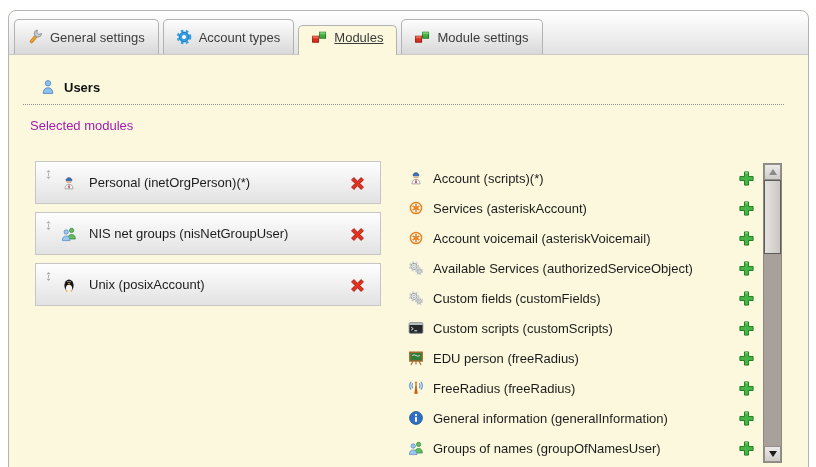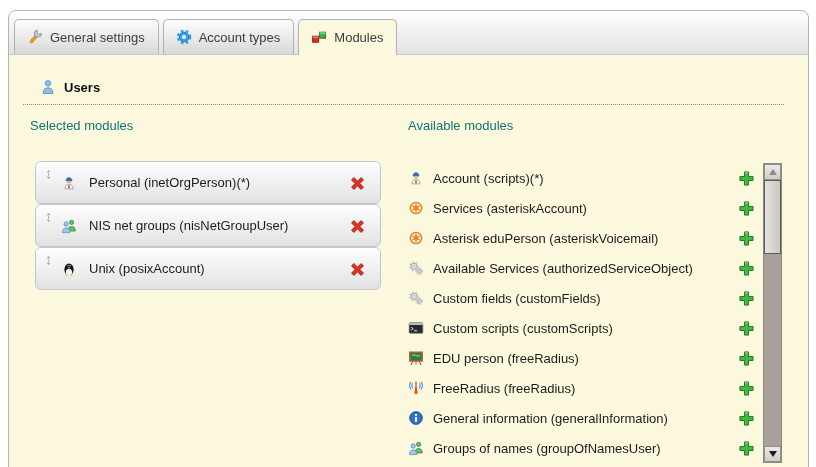--- a/index.html
+++ b/index.html
@@ -18,36 +18,36 @@
     display:flex;align-items:flex-end;padding-left:5px;box-sizing:border-box;text-align:right;
   }
   .tab{
     display:flex;align-items:center;gap:7px;
     padding:9px 13px 9px 12px;margin-right:4px;
     background:linear-gradient(#fdfdfd,#d8d8d8);
     border:1px solid #b2b2b2;border-bottom:none;border-radius:5px 5px 0 0;
     font-size:13px;color:#3c3c3c;cursor:pointer;white-space:nowrap;
   }
   .tab.active{
-    background:#fcf8dd;padding-top:9px;padding-bottom:10px;margin-bottom:-1px;
+    background:#fcf8dd;padding-top:3px;padding-bottom:10px;margin-bottom:-1px;text-decoration:underline;
   }
   .content{position:relative;height:424px;}
   .heading-row{
     position:absolute;left:14px;right:24px;top:24px;
     border-bottom:1px dotted #8e8e8e;padding:0 0 9px 17px;
     display:flex;align-items:center;gap:8px;
     font-weight:bold;font-size:13px;color:#101010;
   }
-  .col-label{position:absolute;top:63px;font-size:13px;color:#0f766e;}
+  .col-label{position:absolute;top:63px;font-size:13px;color:#a21caf;}
   .selected-label{left:21px;}
   .available-label{left:399px;}
   .selected-list{position:absolute;left:26px;top:106px;width:346px;}
   .sel-box{
-    position:relative;height:43px;box-sizing:border-box;
-    border:1px solid #c6c6c6;border-radius:6px;
+    position:relative;height:43px;margin-bottom:8px;box-sizing:border-box;
+    border:1px solid #c6c6c6;border-radius:0;
     background:linear-gradient(#fefefe,#e2e2e2);
   }
   .sel-box .drag{position:absolute;left:7px;top:5px;cursor:grab;}
   .sel-box .micon{position:absolute;left:25px;top:13px;}
   .sel-box .mlabel{
     position:absolute;left:53px;top:0;height:100%;
     display:flex;align-items:center;font-size:13px;color:#1c1c1c;
   }
   .sel-box .del{position:absolute;right:14px;top:13px;cursor:pointer;line-height:0;}
   .available-list{position:absolute;left:399px;top:108px;width:347px;}
@@ -103,33 +103,43 @@
         <span class="icon ">
           <svg viewBox="0 0 16 16" width="16" height="16">
             <rect x="8.6" y="3.2" width="6" height="6" fill="#3fae3f" stroke="#1d6e1d" stroke-width="0.9"></rect>
             <path d="M8.6 3.2 h6 v2 h-6 z" fill="#74d074"></path>
             <rect x="1.6" y="7.2" width="6" height="6" fill="#d83020" stroke="#8f1408" stroke-width="0.9"></rect>
             <path d="M1.6 7.2 h6 v2 h-6 z" fill="#ef6a5a"></path>
           </svg>
         </span>
         <span>Modules</span>
       </div>
+      <div class="tab">
+        <span class="icon ">
+          <svg viewBox="0 0 16 16" width="16" height="16">
+            <rect x="8.6" y="3.2" width="6" height="6" fill="#3fae3f" stroke="#1d6e1d" stroke-width="0.9"></rect>
+            <path d="M8.6 3.2 h6 v2 h-6 z" fill="#74d074"></path>
+            <rect x="1.6" y="7.2" width="6" height="6" fill="#d83020" stroke="#8f1408" stroke-width="0.9"></rect>
+            <path d="M1.6 7.2 h6 v2 h-6 z" fill="#ef6a5a"></path>
+          </svg>
+        </span>
+        <span>Module settings</span>
+      </div>
     </div>
   <div class="content">
     <div class="heading-row">
       <span class="icon">
           <svg viewBox="0 0 16 16" width="16" height="16">
             <circle cx="8" cy="4.3" r="2.7" fill="#8ec0ee" stroke="#4d86bf" stroke-width="0.8"></circle>
             <path d="M3.2 14.5 q0-5.7 4.8-5.7 t4.8 5.7 z" fill="#8ec0ee" stroke="#4d86bf" stroke-width="0.8"></path>
           </svg>
         </span>
       <span>Users</span>
     </div>
     <div class="col-label selected-label">Selected modules</div>
-    <div class="col-label available-label">Available modules</div>
     <div class="selected-list">
         <div class="sel-box">
           <span class="drag"><svg viewBox="0 0 16 16" width="11" height="13">
               <path d="M8 1.5 l2.8 3.4 H5.2 Z" fill="#a6a6a6"></path>
               <path d="M8 14.5 l-2.8-3.4 h5.6 Z" fill="#a6a6a6"></path>
               <path d="M8 5.6 v4.8" stroke="#a6a6a6" stroke-width="1.2"></path>
             </svg></span>
           <span class="micon icon">
             <svg viewBox="0 0 16 16" width="16" height="16">
               <path d="M4 13.9 q0-4.5 4-4.5 t4 4.5 z" fill="#f4f4f4" stroke="#9a9a9a" stroke-width="0.8"></path>
@@ -224,21 +234,21 @@
           <span class="micon icon">
             <svg viewBox="0 0 16 16" width="16" height="16">
               <circle cx="8" cy="8" r="5.6" fill="#fffaf2" stroke="#e8821e" stroke-width="1.5"></circle>
               <g stroke="#e8821e" stroke-width="1.6" stroke-linecap="round">
                 <path d="M8 4.6 v6.8"></path>
                 <path d="M5.1 6.3 l5.8 3.4"></path>
                 <path d="M10.9 6.3 l-5.8 3.4"></path>
               </g>
             </svg>
           </span>
-          <span>Asterisk eduPerson (asteriskVoicemail)</span>
+          <span>Account voicemail (asteriskVoicemail)</span>
           <span class="add"><svg viewBox="0 0 16 16" width="17" height="17">
               <path d="M6.1 1.8 h3.8 v4.3 h4.3 v3.8 h-4.3 v4.3 h-3.8 v-4.3 H1.8 V6.1 h4.3 z" fill="#46b446" stroke="#1e7a1e" stroke-width="0.9"></path>
               <path d="M6.9 2.7 h2.2" stroke="#a8e8a8" stroke-width="1"></path>
             </svg></span>
         </div>
         <div class="av-row">
           <span class="micon icon">
             <svg viewBox="0 0 16 16" width="16" height="16">
               <circle cx="6" cy="6.4" r="3.1" fill="#ececec" stroke="#9aa0a6" stroke-width="1"></circle>
               <circle cx="6" cy="6.4" r="4.3" fill="none" stroke="#c7ccd1" stroke-width="1.6" stroke-dasharray="1.8 1.8"></circle>

